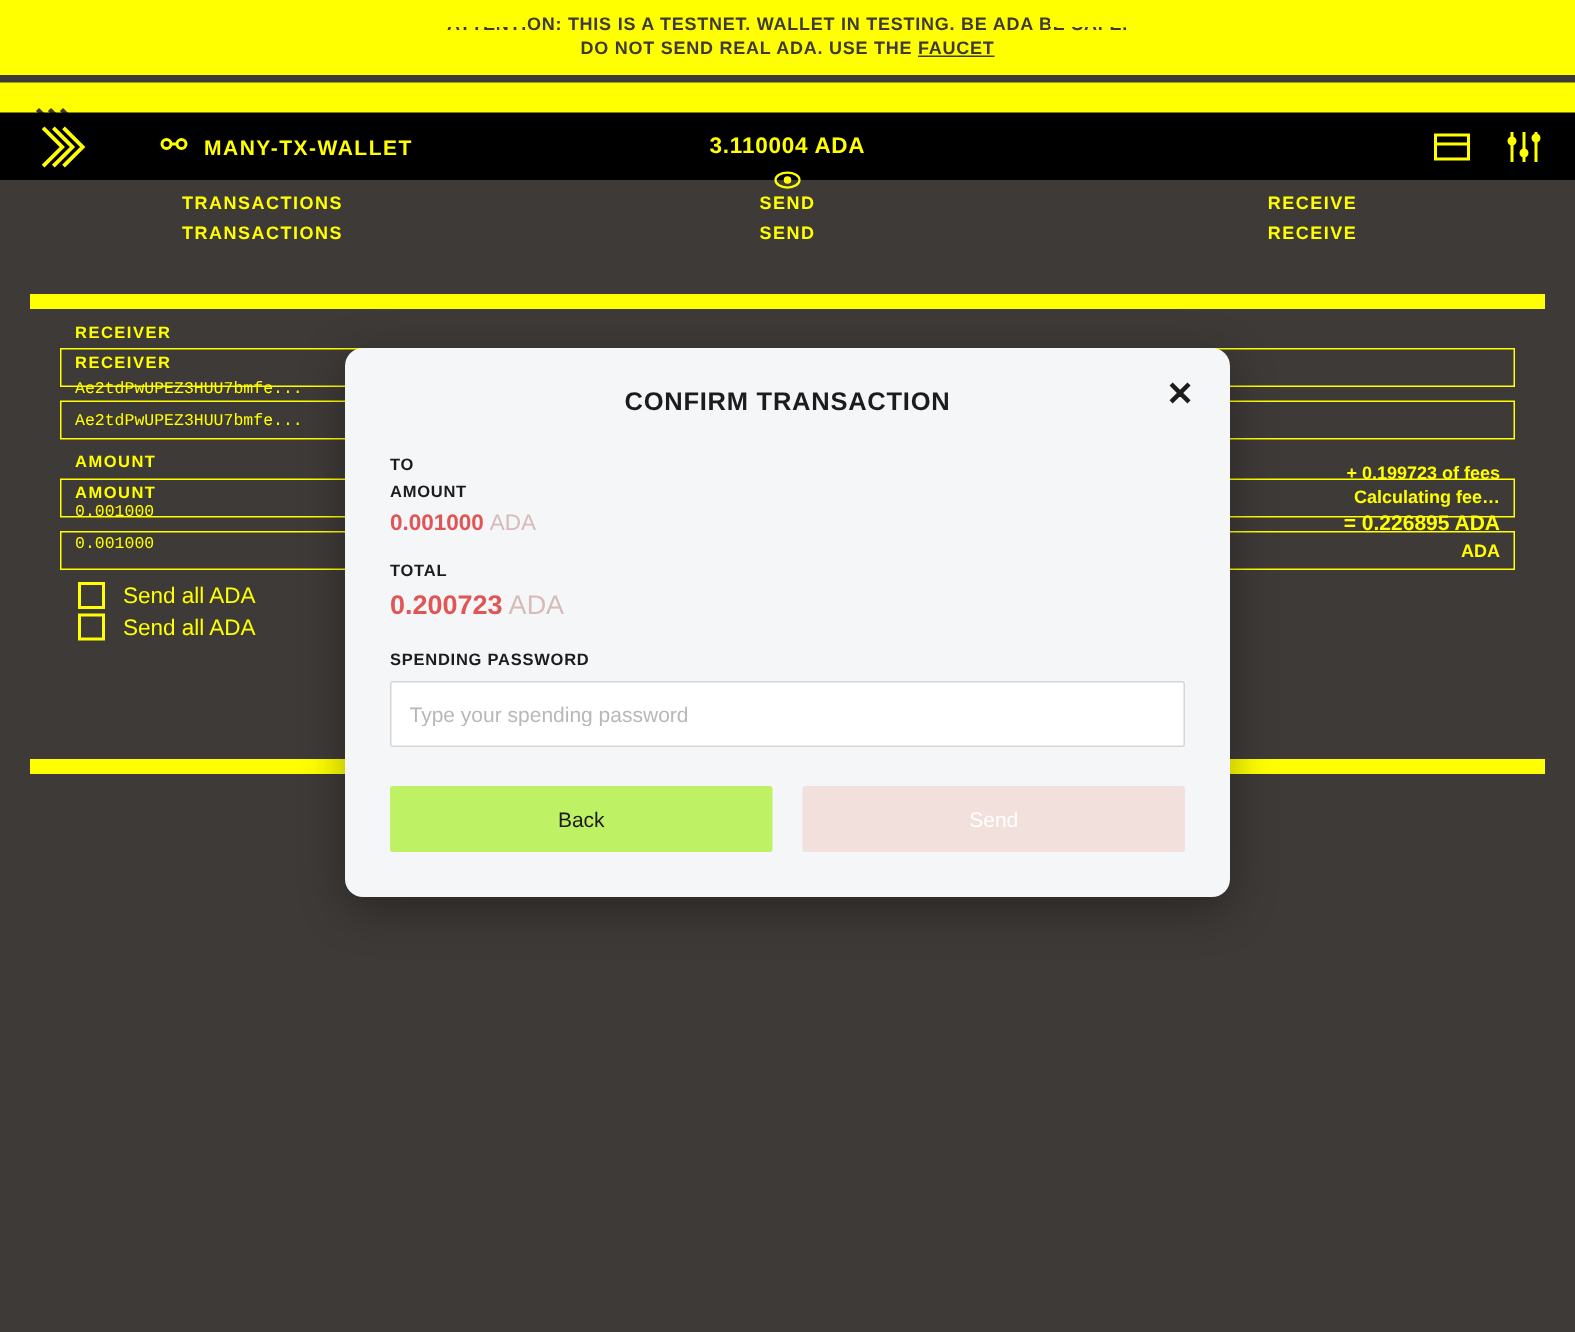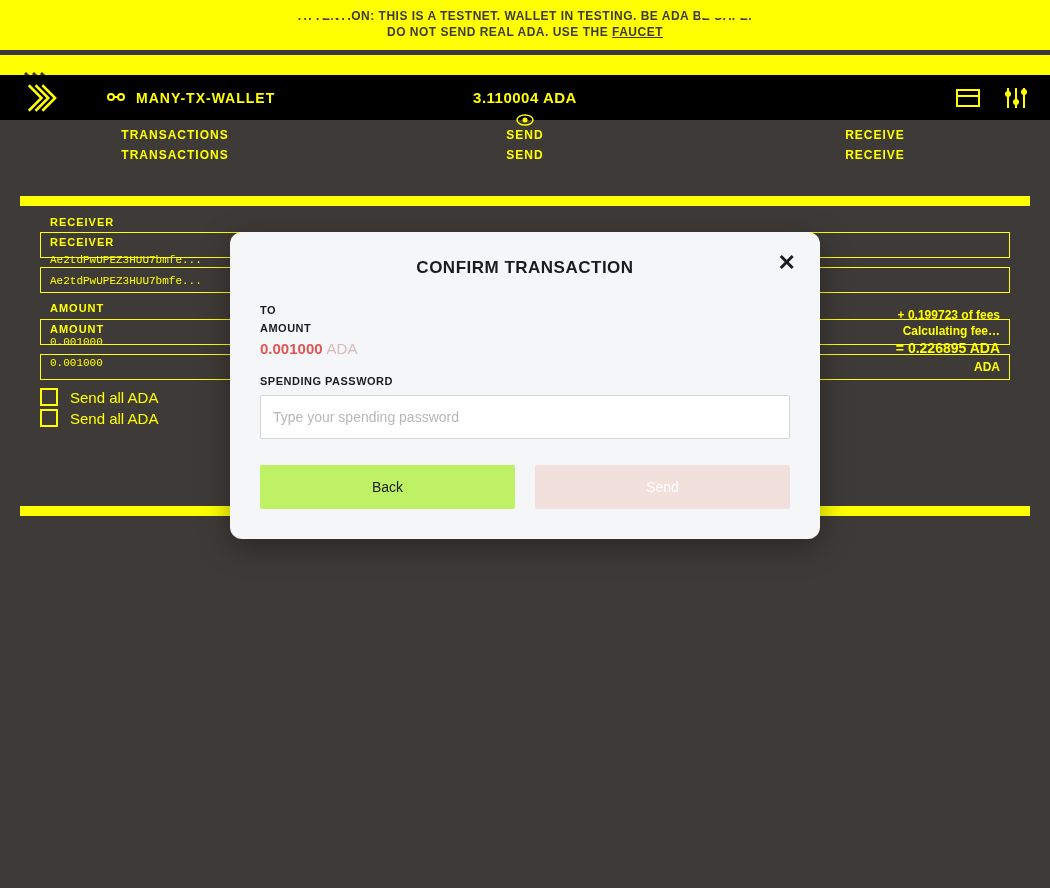--- a/index.html
+++ b/index.html
@@ -143,21 +143,21 @@
 
   .fee-line {
     position:absolute; right:30px; color:#ffff00; font-size:12px; font-weight:700;
   }
   .fee-line.fe1 { top:112px; }
   .fee-line.fe2 { top:128px; }
   .fee-line.fe3 { top:144px; font-size:14px; }
   .fee-line.fe4 { top:164px; }
 
   .chk {
-    position:absolute; left:20px; color:#ffff00; font-size:15px;
+    position:absolute; left:32px; color:#ffff00; font-size:15px;
     display:flex; align-items:center; gap:12px;
   }
   .chk .box { width:18px; height:18px; border:2px solid #ffff00; display:inline-block; }
   .chk.c1 { top:192px; }
   .chk.c2 { top:213px; }
 
   
   .modal-backdrop {
     position:absolute; inset:0;
     
@@ -405,20 +405,26 @@
 
   <div class="row2">
     <div>
       <div class="mlbl">AMOUNT</div>
       <div class="amt">
         <span>0.001000</span><span class="ada">ADA</span>
       </div>
     </div>
   </div>
 
+  <div class="total-block">
+    <div class="mlbl">TOTAL</div>
+    <div class="total-amt">
+      <span>0.200723</span><span class="ada">ADA</span>
+    </div>
+  </div>
 
   <div class="pwlabel">SPENDING PASSWORD</div>
   <input type="password" placeholder="Type your spending password" style="">
 
   <div class="btnrow">
     <div class="btn back-btn">Back</div>
     <div class="btn send-btn">Send</div>
   </div>
 </div>
 

